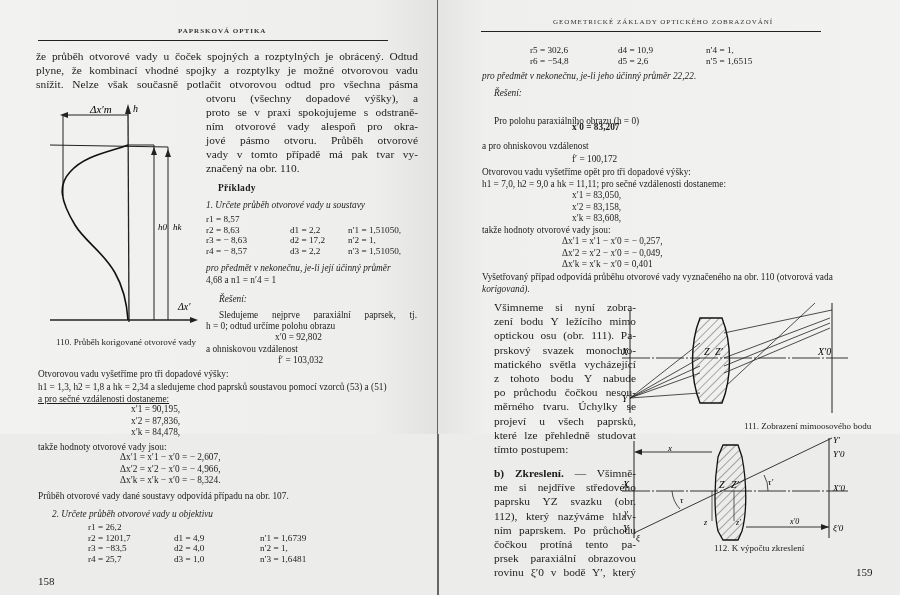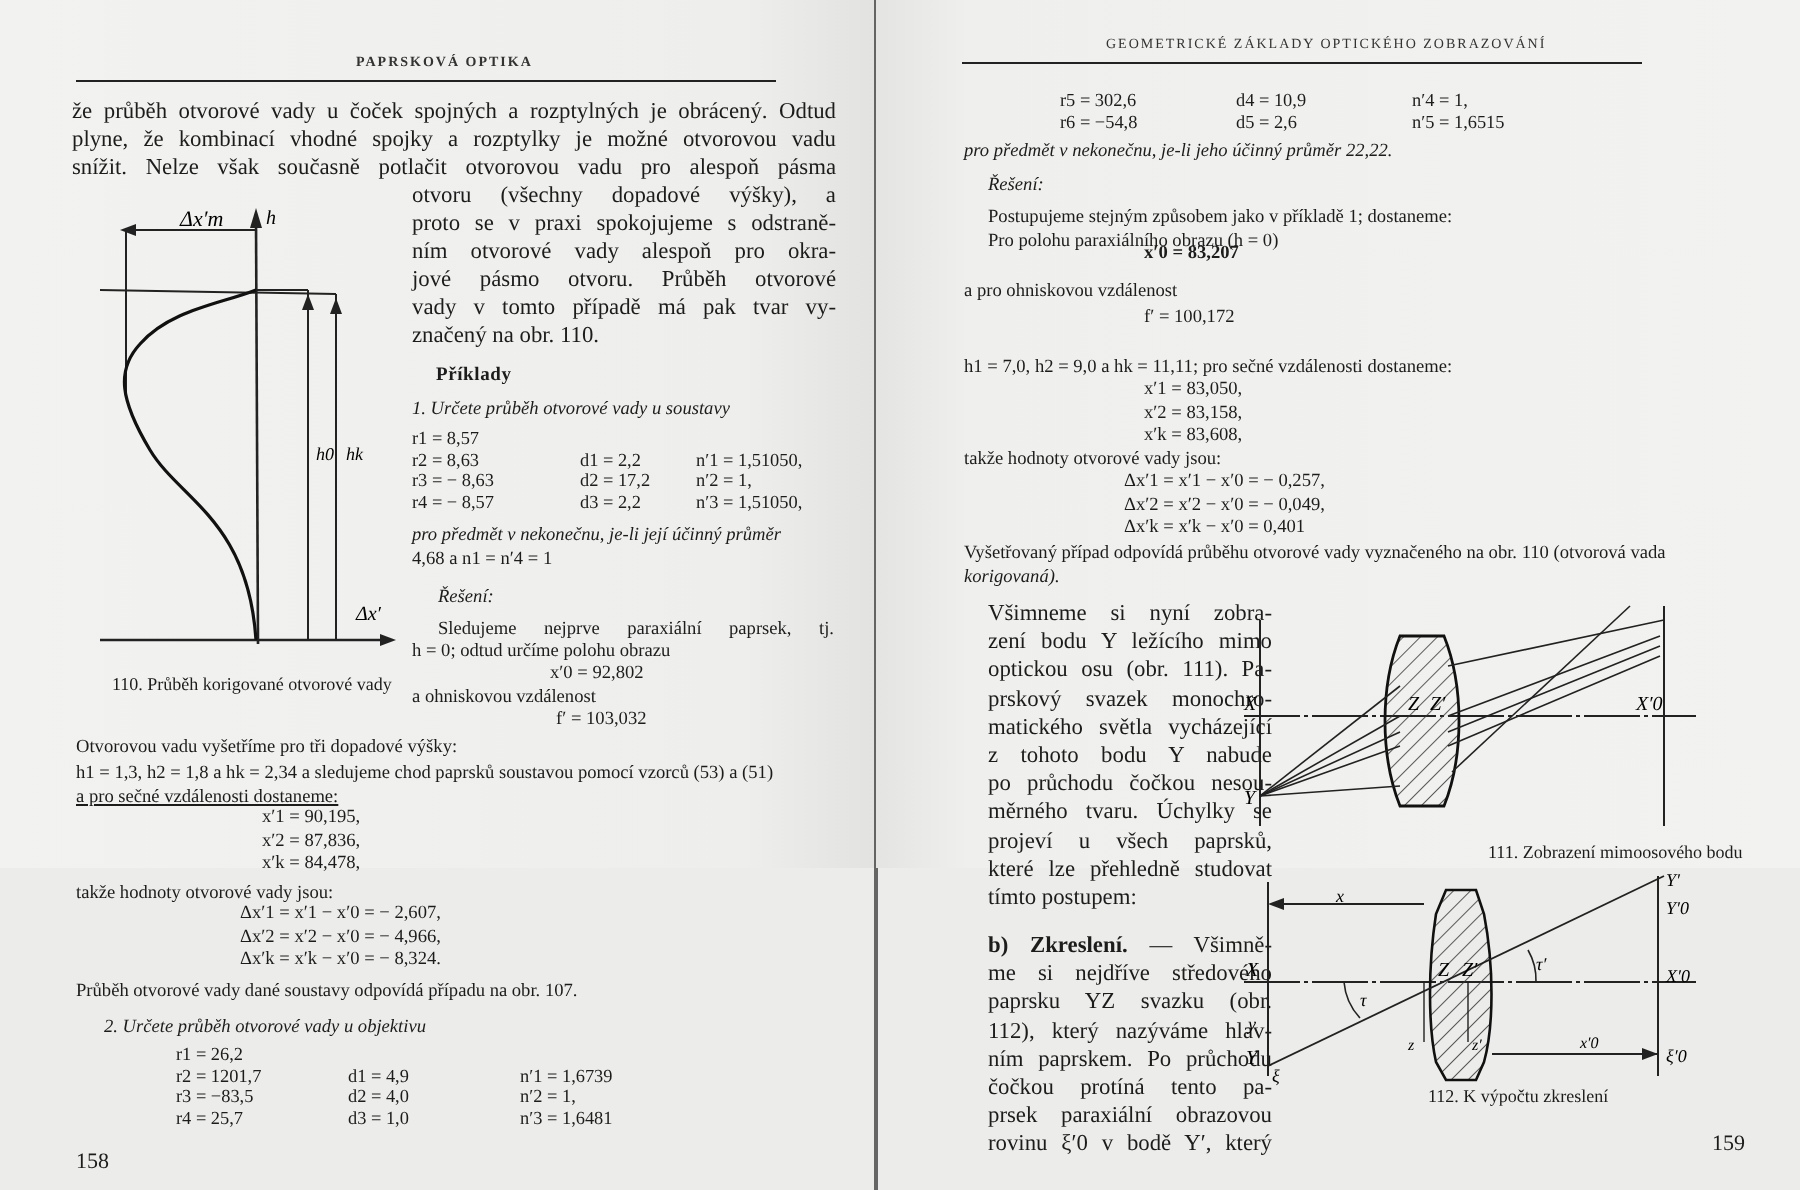--- a/index.html
+++ b/index.html
@@ -27,21 +27,21 @@
 
 <div class="spread">
 
   <div class="page left">
     <div class="abs header" style="left:178px;top:27px;font-weight:bold;">PAPRSKOVÁ OPTIKA</div>
     <div class="rule" style="left:38px;top:40px;width:350px;"></div>
 
     <div class="abs body" style="left:36px;top:49px;width:382px;">
       <div class="just" style="text-align-last:justify;">že průběh otvorové vady u čoček spojných a rozptylných je obrácený. Odtud</div>
       <div class="just" style="text-align-last:justify;">plyne, že kombinací vhodné spojky a rozptylky je možné otvorovou vadu</div>
-      <div class="just" style="text-align-last:justify;">snížit. Nelze však současně potlačit otvorovou vadu pro alespoň pásma</div>
+      <div class="just" style="text-align-last:justify;">snížit. Nelze však současně potlačit otvorovou odtud pro všechna pásma</div>
     </div>
 
     <div class="abs body" style="left:206px;top:91px;width:212px;">
       <div style="text-align:justify;text-align-last:justify;">otvoru (všechny dopadové výšky), a</div>
       <div style="text-align:justify;text-align-last:justify;">proto se v praxi spokojujeme s odstraně-</div>
       <div style="text-align:justify;text-align-last:justify;">ním otvorové vady alespoň pro okra-</div>
       <div style="text-align:justify;text-align-last:justify;">jové pásmo otvoru. Průběh otvorové</div>
       <div style="text-align:justify;text-align-last:justify;">vady v tomto případě má pak tvar vy-</div>
       <div>značený na obr. 110.</div>
     </div>
@@ -165,25 +165,25 @@
           </tr>
       <tr>
             <td>r6 = −54,8</td>
             <td>d5 = 2,6</td>
             <td>n′5 = 1,6515</td>
           </tr>
     </tbody>
       </table>
     <div class="abs small it" style="left:44px;top:71px;">pro předmět v nekonečnu, je-li jeho účinný průměr 22,22.</div>
     <div class="abs small it" style="left:56px;top:88px;">Řešení:</div>
-    <div class="abs small" style="left:56px;top:104px;">Postupujeme stejným způsobem jako v příkladě 1; dostaneme:</div>
     <div class="abs small" style="left:56px;top:116px;">Pro polohu paraxiálního obrazu (h = 0)</div>
     <div class="abs small" style="left:134px;top:122px;font-weight:bold;">x′0 = 83,207</div>
     <div class="abs small" style="left:44px;top:141px;">a pro ohniskovou vzdálenost</div>
     <div class="abs small" style="left:134px;top:154px;">f′ = 100,172</div>
+    <div class="abs small" style="left:44px;top:167px;">Otvorovou vadu vyšetříme opět pro tři dopadové výšky:</div>
     <div class="abs small" style="left:44px;top:179px;">h1 = 7,0, h2 = 9,0 a hk = 11,11; pro sečné vzdálenosti dostaneme:</div>
     <div class="abs small" style="left:134px;top:190px;">
       <div>x′1 = 83,050,</div>
       <div>x′2 = 83,158,</div>
       <div>x′k = 83,608,</div>
     </div>
     <div class="abs small" style="left:44px;top:225px;">takže hodnoty otvorové vady jsou:</div>
     <div class="abs small" style="left:124px;top:236px;line-height:11.5px;">
       <div>Δx′1 = x′1 − x′0 = − 0,257,</div>
       <div>Δx′2 = x′2 − x′0 = − 0,049,</div>

